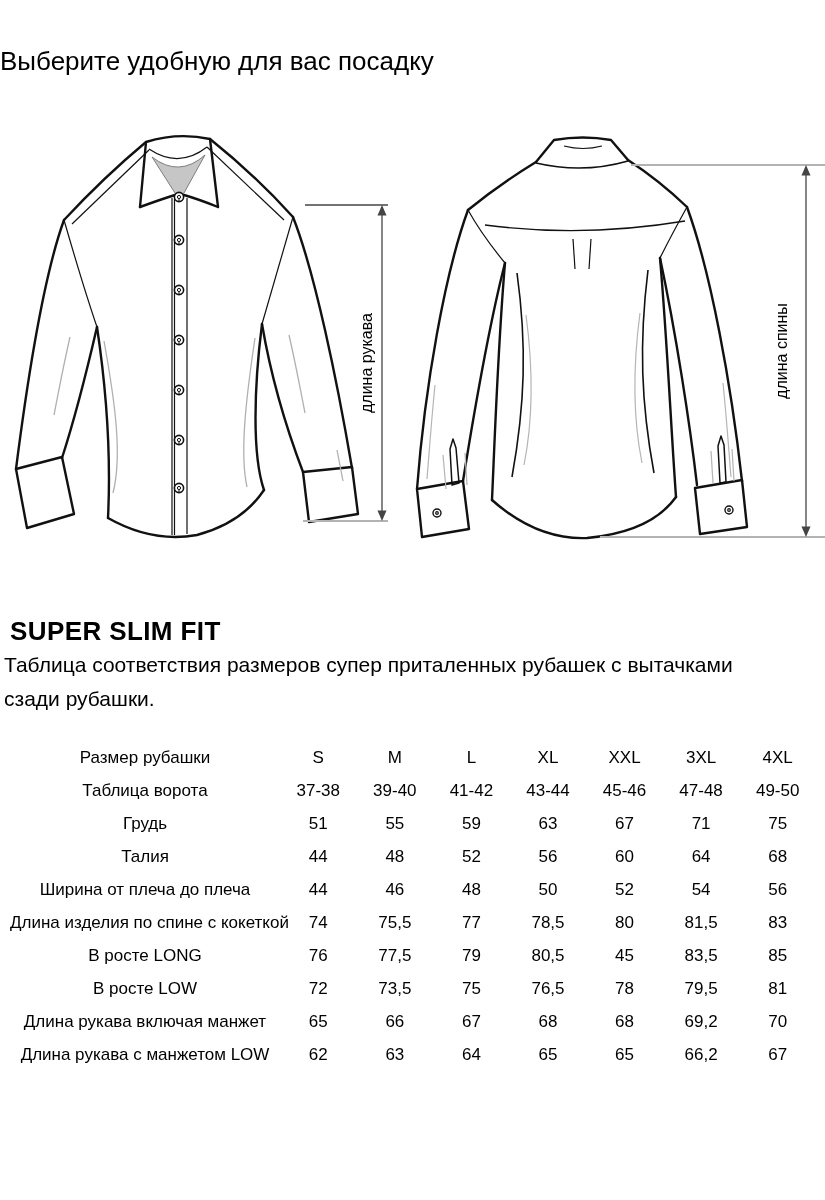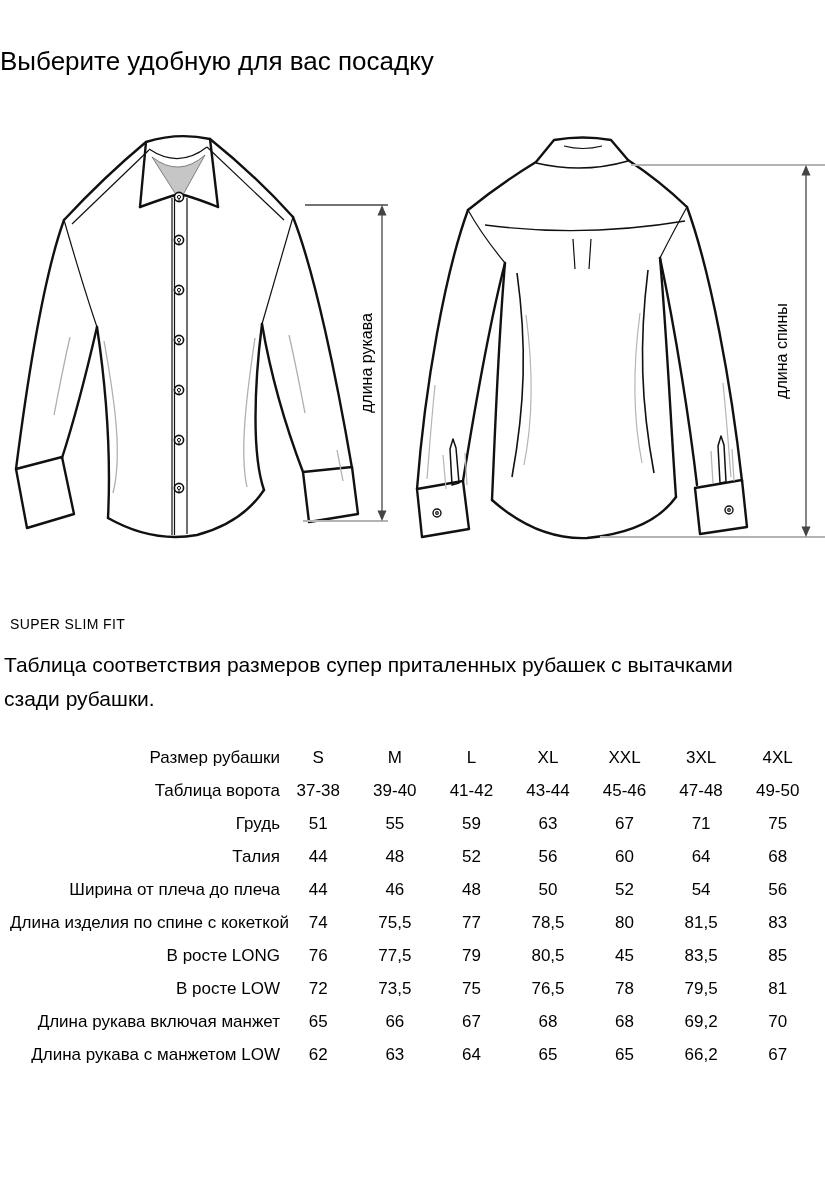--- a/index.html
+++ b/index.html
@@ -7,35 +7,35 @@
     width:825px;height:1200px;position:relative;background:#ffffff;
     font-family:"Liberation Sans", sans-serif;color:#000;overflow:hidden;
   }
   .title{
     position:absolute;top:46px;left:0;width:825px;text-align:left;
     font-size:26px;font-weight:400;
   }
   .shirt-front{position:absolute;left:12px;top:125px;}
   .shirt-back{position:absolute;left:405px;top:133px;}
   .heading{
-    position:absolute;left:10px;top:616px;font-size:14px;font-weight:400;
+    position:absolute;left:10px;top:616px;font-size:26px;font-weight:700;
     letter-spacing:.4px;
   }
   .desc{
     position:absolute;left:4px;top:648px;width:788px;
     font-size:21px;line-height:34px;
   }
   table.sizes{
     position:absolute;left:10px;top:741px;width:806px;
     border-collapse:collapse;table-layout:fixed;font-size:17px;
   }
   table.sizes td{
     height:33px;padding:0;text-align:center;white-space:nowrap;vertical-align:middle;
   }
-  table.sizes td.rowlabel{text-align:right;}
+  table.sizes td.rowlabel{text-align:center;}
   svg text{font-family:"Liberation Sans", sans-serif;}
 </style>
 </head>
 <body>
 
 <div class="title">Выберите удобную для вас посадку</div>
 
 <svg class="shirt-front" width="380" height="440" viewBox="0 0 380 440" xmlns="http://www.w3.org/2000/svg">
 
   <path d="M140,32 Q167,53 193,30 L172,68 Q167,73 163,68 Z" fill="#c6c6c6" stroke="#666" stroke-width="0.8"></path>

